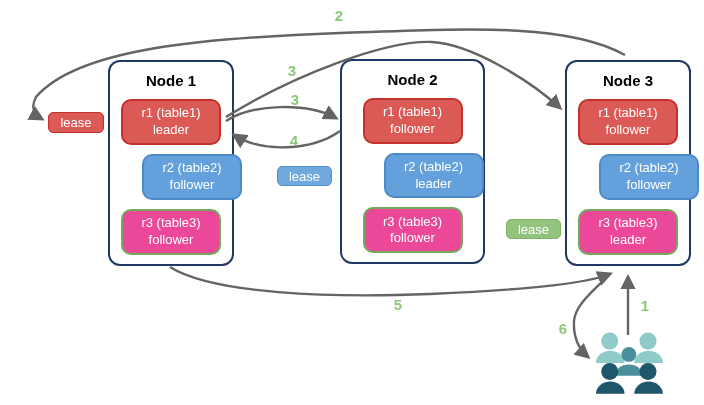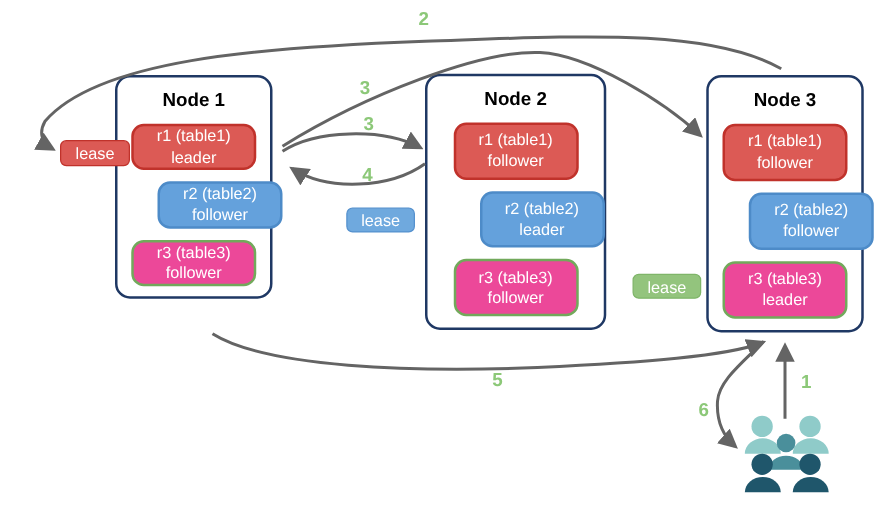--- a/index.html
+++ b/index.html
@@ -49,21 +49,21 @@
     </defs>
     <path d="M625,55 C566,22 460,29 340,33 C205,38 78,48 36,97 C31,106 33,114 42,119" fill="none" stroke="#646464" stroke-width="2.4" marker-end="url(#ah)"></path>
     <path d="M226,117 C292,76 385,40 432,42 C472,44 532,82 560,108" fill="none" stroke="#646464" stroke-width="2.4" marker-end="url(#ah)"></path>
     <path d="M226,121 C252,104 306,102 336,118" fill="none" stroke="#646464" stroke-width="2.4" marker-end="url(#ah)"></path>
     <path d="M340,131 C312,151 262,153 234,135" fill="none" stroke="#646464" stroke-width="2.4" marker-end="url(#ah)"></path>
     <path d="M170,267 C213,294 330,298 430,294 C515,290 582,285 610,274" fill="none" stroke="#646464" stroke-width="2.4" marker-end="url(#ah)"></path>
     <path d="M628,335 L628,277" fill="none" stroke="#646464" stroke-width="2.4" marker-end="url(#ah)"></path>
     <path d="M611,273 C593,291 575,305 574,321 C573,339 580,350 588,357" fill="none" stroke="#646464" stroke-width="2.4" marker-end="url(#ah)"></path>
   </svg>
 
-  <div class="node" style="left:92px;top:60px;width:126px;height:179px;">
+  <div class="node" style="left:108px;top:60px;width:126px;height:206px;">
     <div class="node-title">Node 1</div>
     <div class="replica red">
       <span>r1 (table1)</span>
       <span>leader</span>
     </div>
     <div class="replica blue">
       <span>r2 (table2)</span>
       <span>follower</span>
     </div>
     <div class="replica green">

